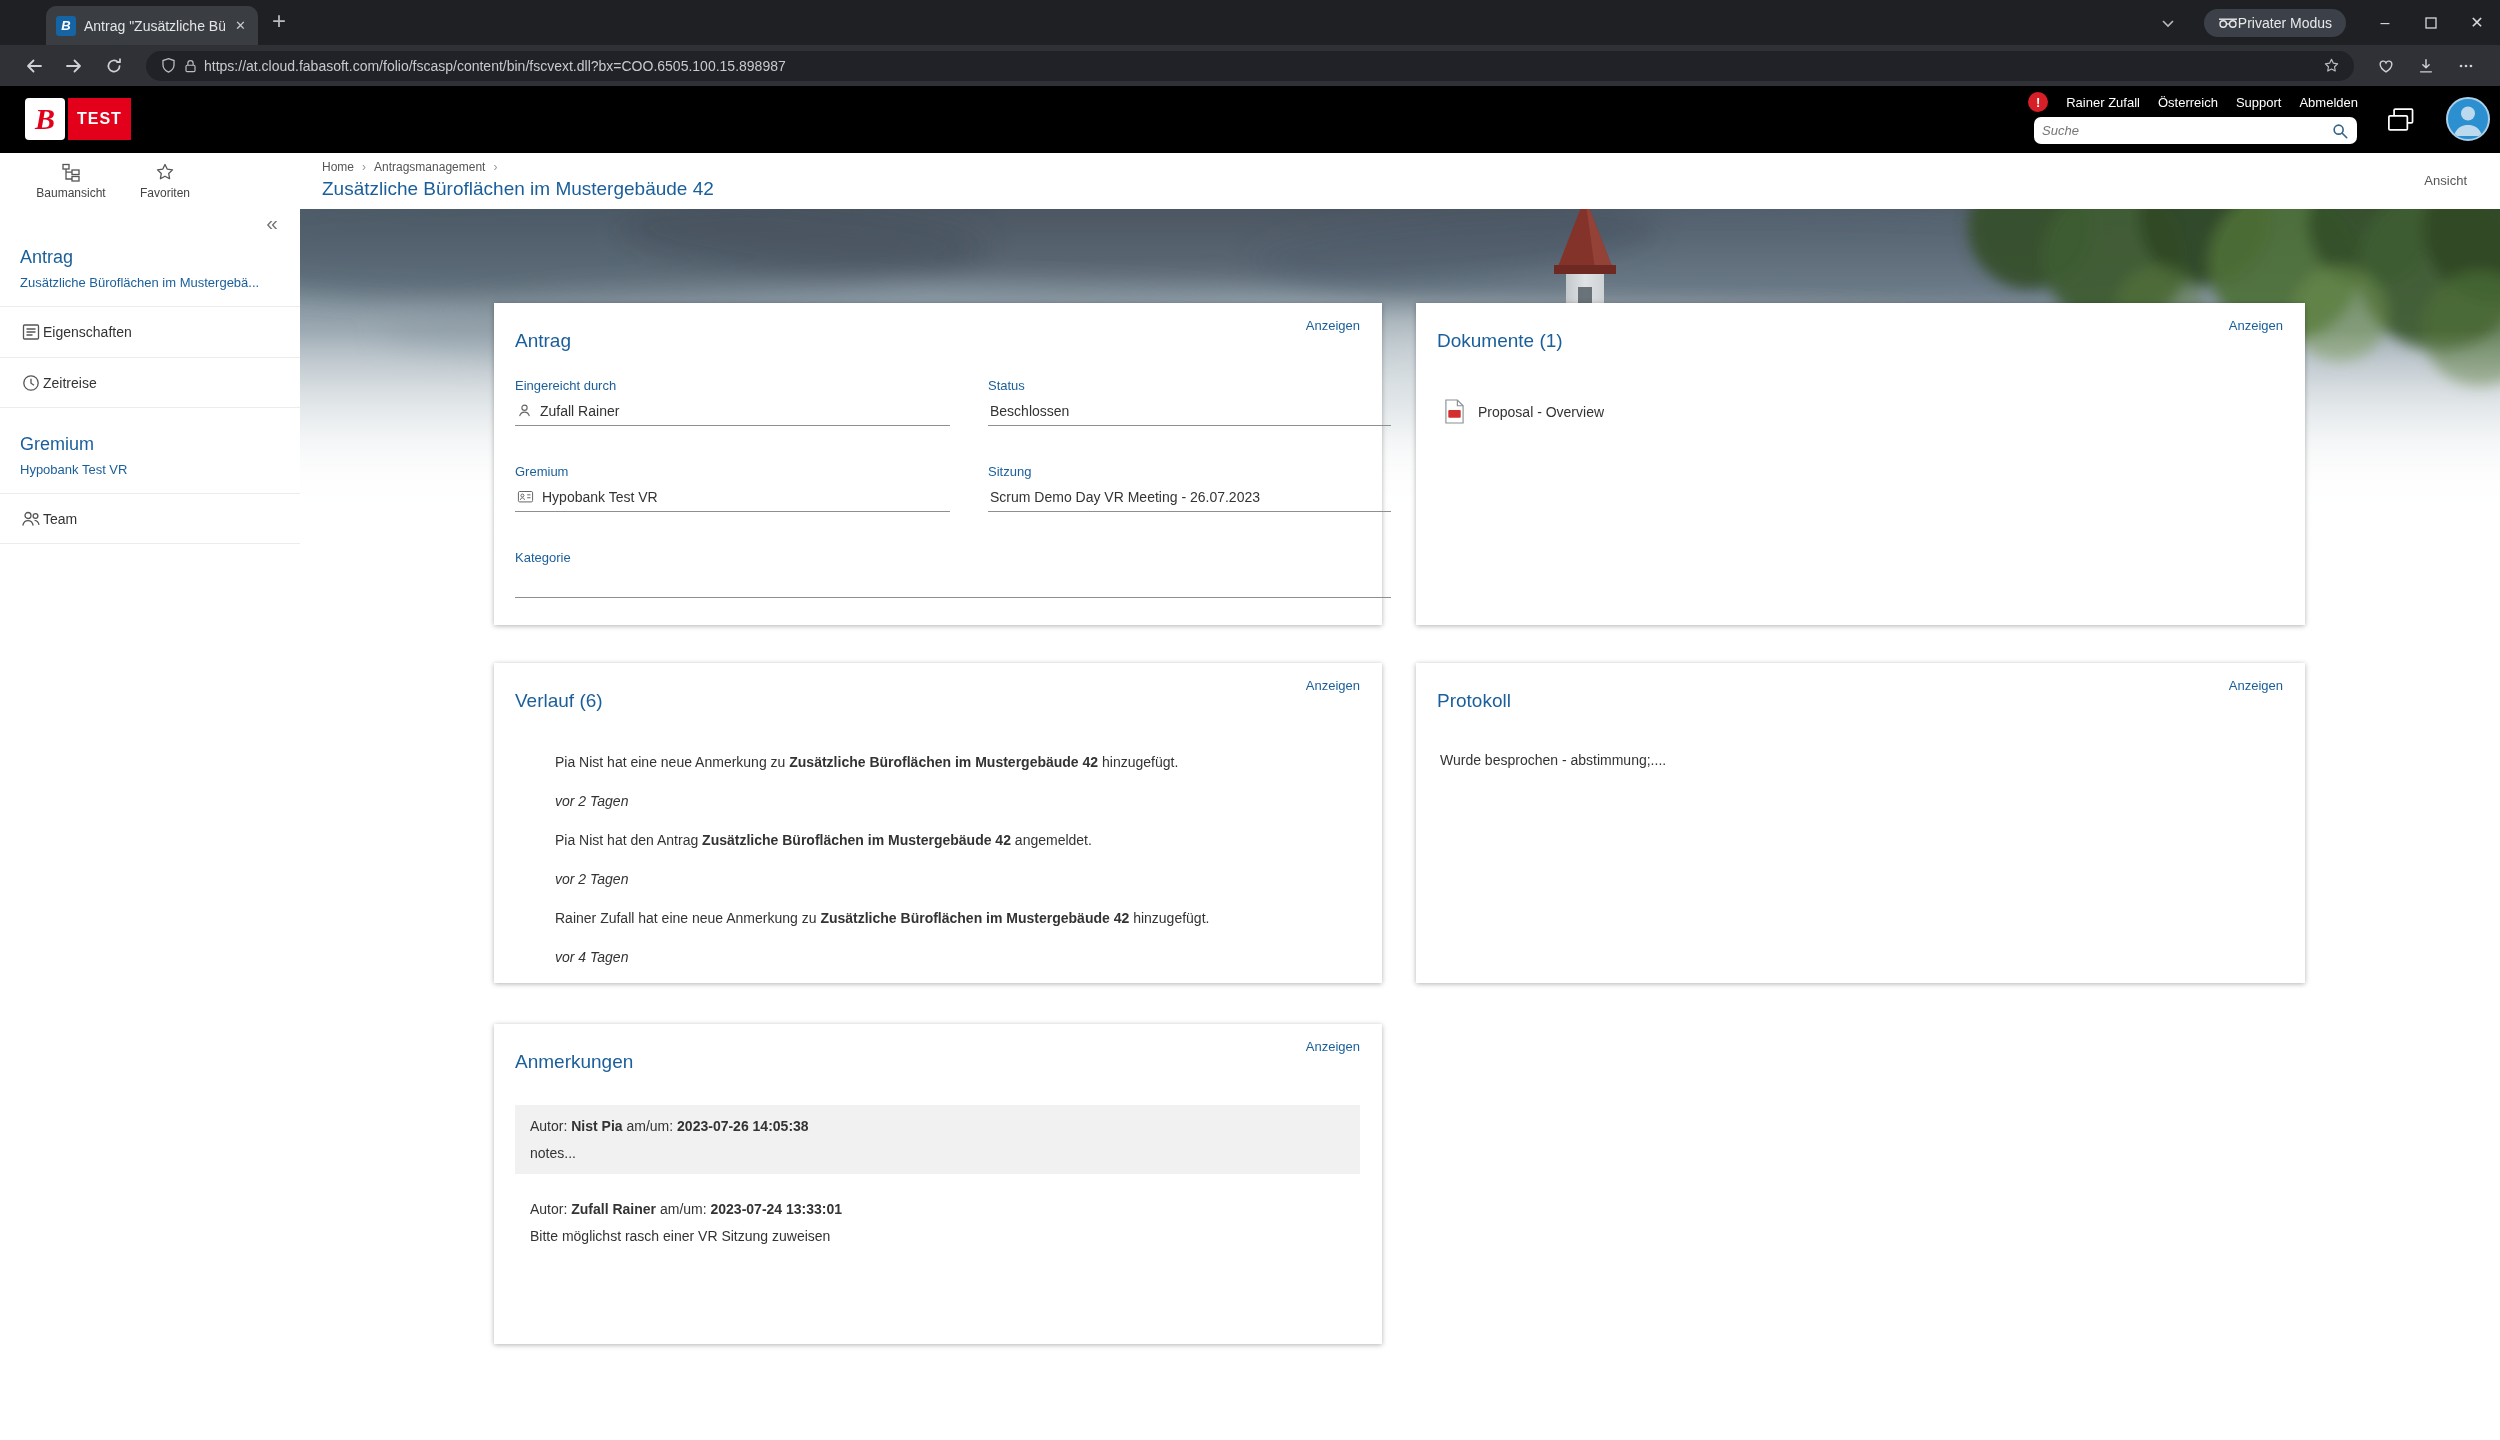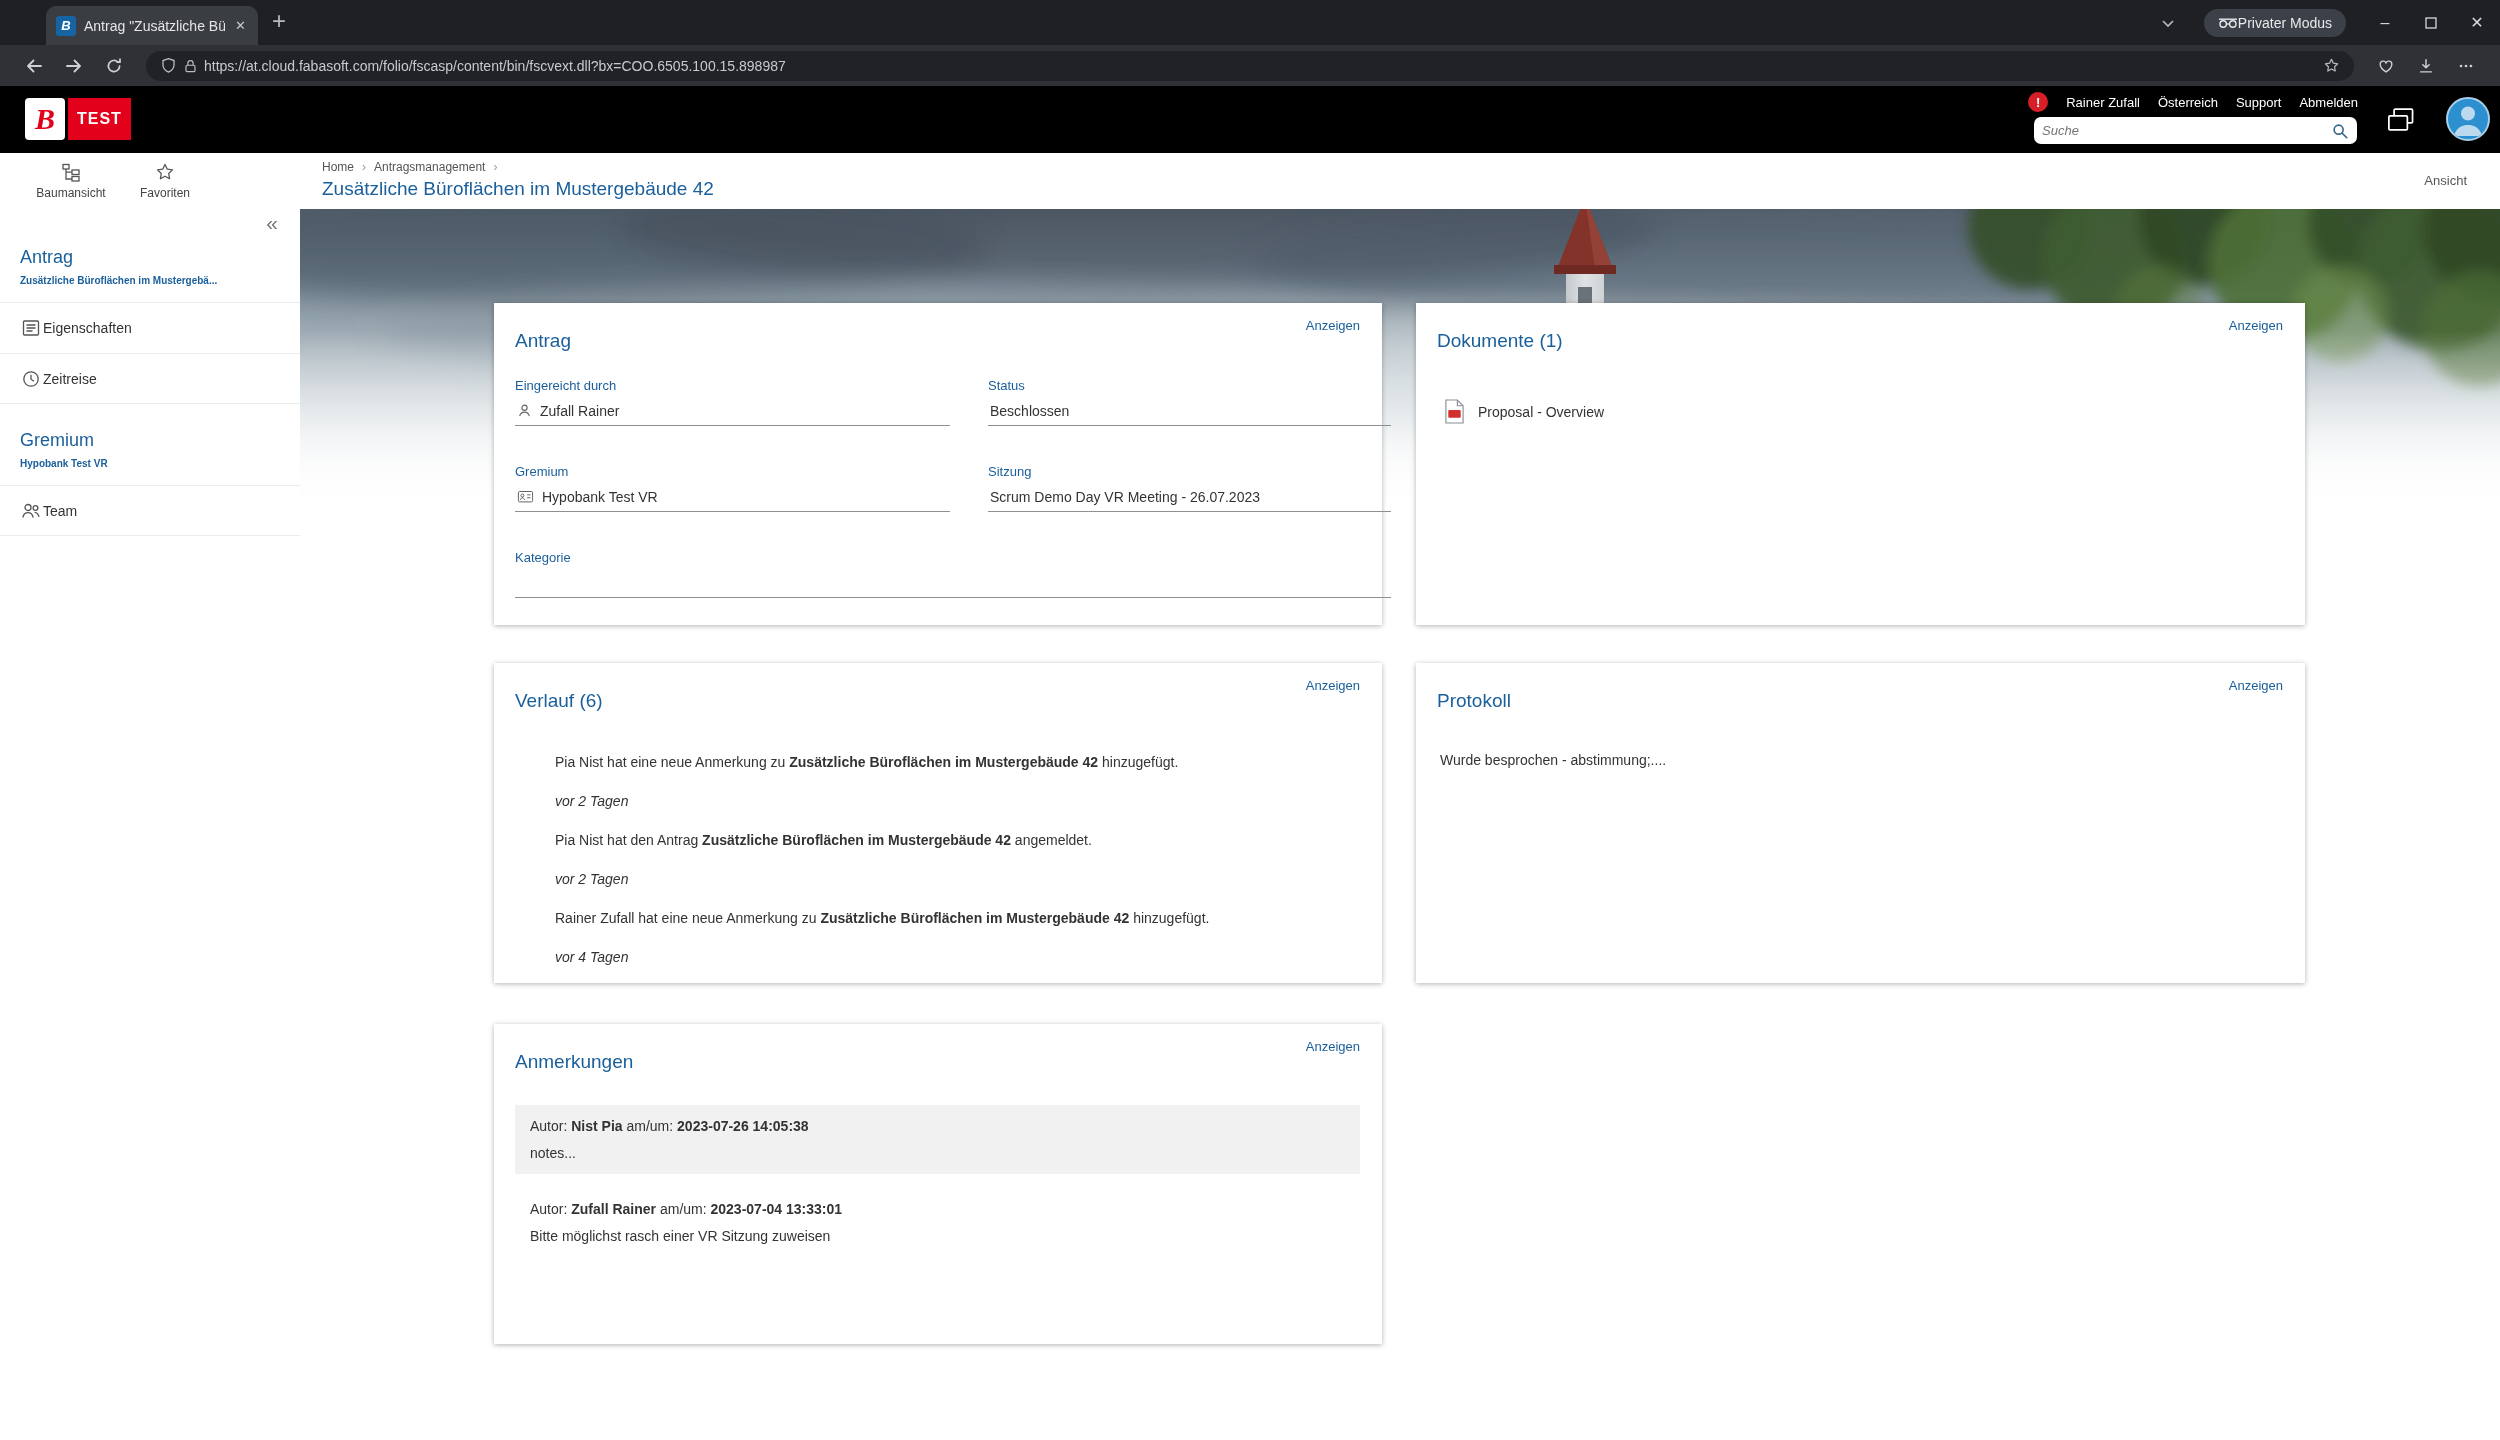--- a/index.html
+++ b/index.html
@@ -58,21 +58,21 @@
   .bc-item { cursor:pointer; }
   .bc-sep { color:#999; }
   .page-title { position:absolute; left:322px; top:25px; font-size:19px; color:#1a5f9b; font-weight:normal; }
   .view-label { position:absolute; right:33px; top:20px; font-size:13px; color:#555; cursor:pointer; }
   
   .sidebar { position:absolute; left:0; top:209px; width:300px; height:1231px; background:#fff; }
   .collapse { position:absolute; right:22px; top:2px; font-size:21px; color:#777; cursor:pointer; }
   .side-head { padding:38px 20px 0 20px; }
   .side-head2 { padding:26px 20px 0 20px; }
   .side-title { color:#1a5f9b; font-size:18px; font-weight:normal; margin-bottom:7px; cursor:pointer; }
-  .side-sub { color:#1a5f9b; font-size:10px; margin-bottom:16px; white-space:nowrap; overflow:hidden; cursor:pointer;font-weight:bold; }
+  .side-sub { color:#1a5f9b; font-size:13px; margin-bottom:16px; white-space:nowrap; overflow:hidden; cursor:pointer; }
   .side-item { height:51px; display:flex; align-items:center; gap:1px; padding-left:20px;
                border-top:1px solid #ececec; color:#333; font-size:14px; cursor:pointer; }
   .side-item.last { border-bottom:1px solid #ececec; }
   .sicon { color:#555; display:flex; width:22px; justify-content:center; }
   
   .hero { position:absolute; left:300px; top:209px; width:2200px; height:346px; }
   
   .card { position:absolute; background:#fff; box-shadow:0 1px 5px rgba(0,0,0,.3); }
   #card-antrag      { left:494px;  top:303px;  width:888px; height:322px; }
   #card-dokumente   { left:1416px; top:303px;  width:889px; height:322px; }
@@ -461,19 +461,19 @@
     <span class="anzeigen">Anzeigen</span>
     <h2 class="card-title">Anmerkungen</h2>
     <div class="note">
       <div>
         <span>Autor: </span><b>Nist Pia</b><span> am/um: </span><b>2023-07-26 14:05:38</b>
       </div>
       <div class="note-text">notes...</div>
     </div>
     <div class="note plain">
       <div>
-        <span>Autor: </span><b>Zufall Rainer</b><span> am/um: </span><b>2023-07-04 13:33:01</b>
+        <span>Autor: </span><b>Zufall Rainer</b><span> am/um: </span><b>2023-07-24 13:33:01</b>
       </div>
       <div class="note-text">Bitte möglichst rasch einer VR Sitzung zuweisen</div>
     </div>
   </div>
 
 </div>
 
 </body></html>

